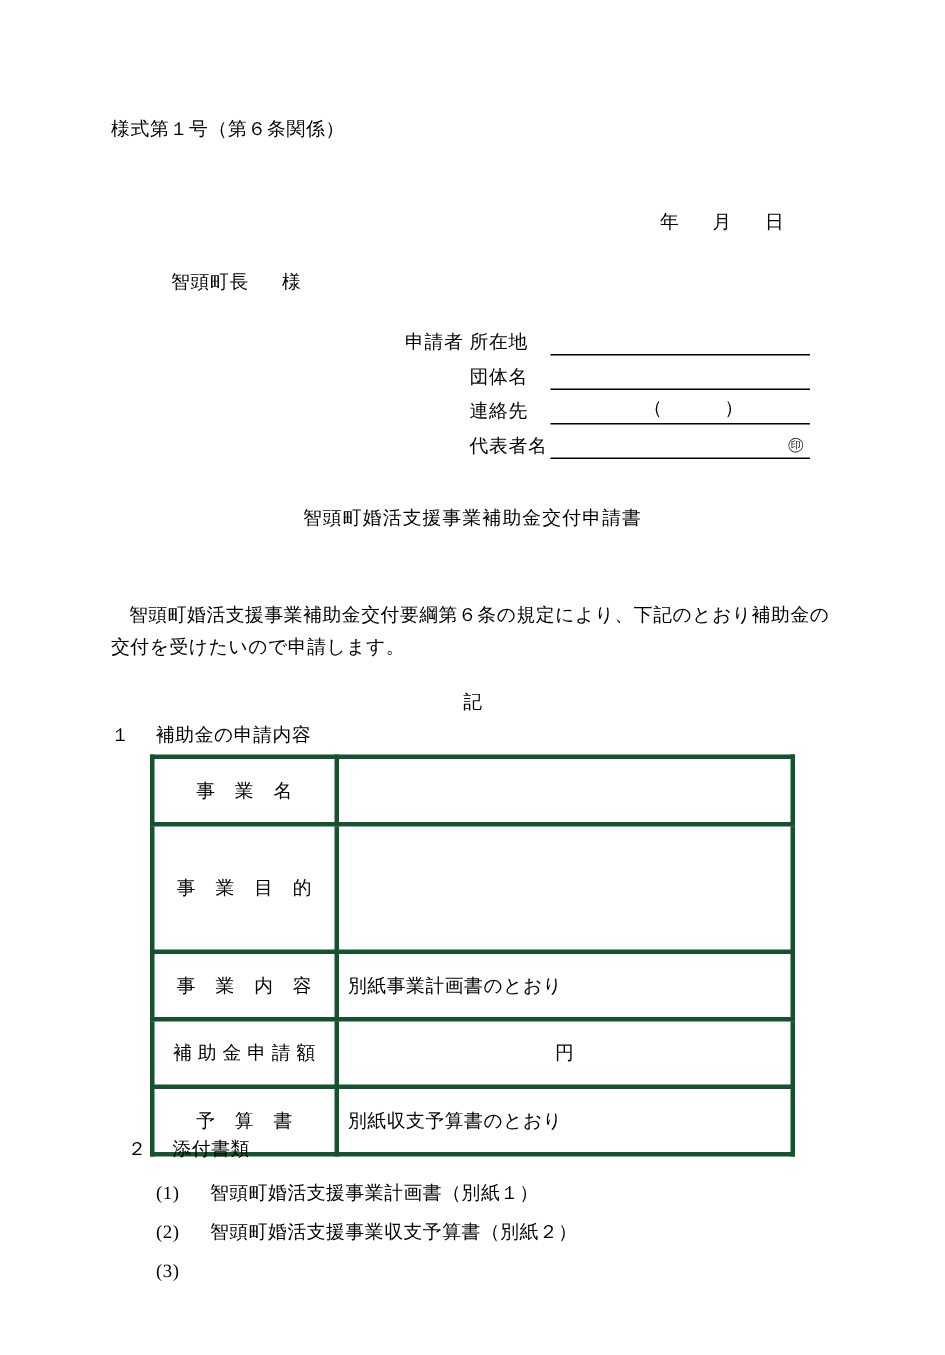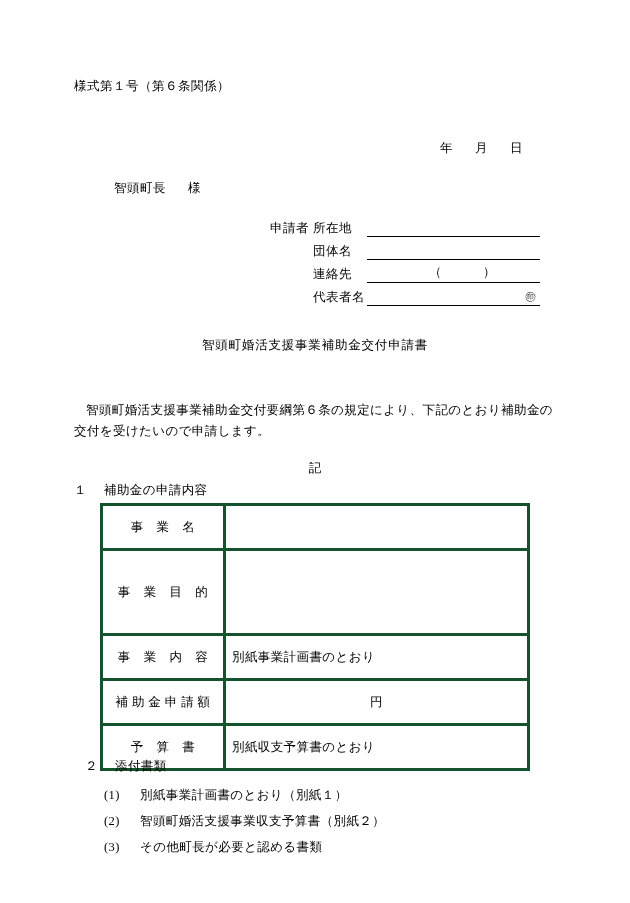--- a/index.html
+++ b/index.html
@@ -279,26 +279,25 @@
       </tbody>
     </table>
 
     <div class="section2-heading">
       <span class="num">２</span><span>添付書類</span>
     </div>
 
     <div class="attach-list">
       <div class="attach-item">
         <span class="attach-num">(1)</span>
-        <span>別紙事業計画書のとおり（別紙１）</span>
+        <span>智頭町婚活支援事業計画書（別紙１）</span>
       </div>
       <div class="attach-item">
         <span class="attach-num">(2)</span>
         <span>智頭町婚活支援事業収支予算書（別紙２）</span>
       </div>
       <div class="attach-item">
         <span class="attach-num">(3)</span>
-        <span>その他町長が必要と認める書類</span>
       </div>
     </div>
 
   </div>
 </div>
 
 </body></html>

